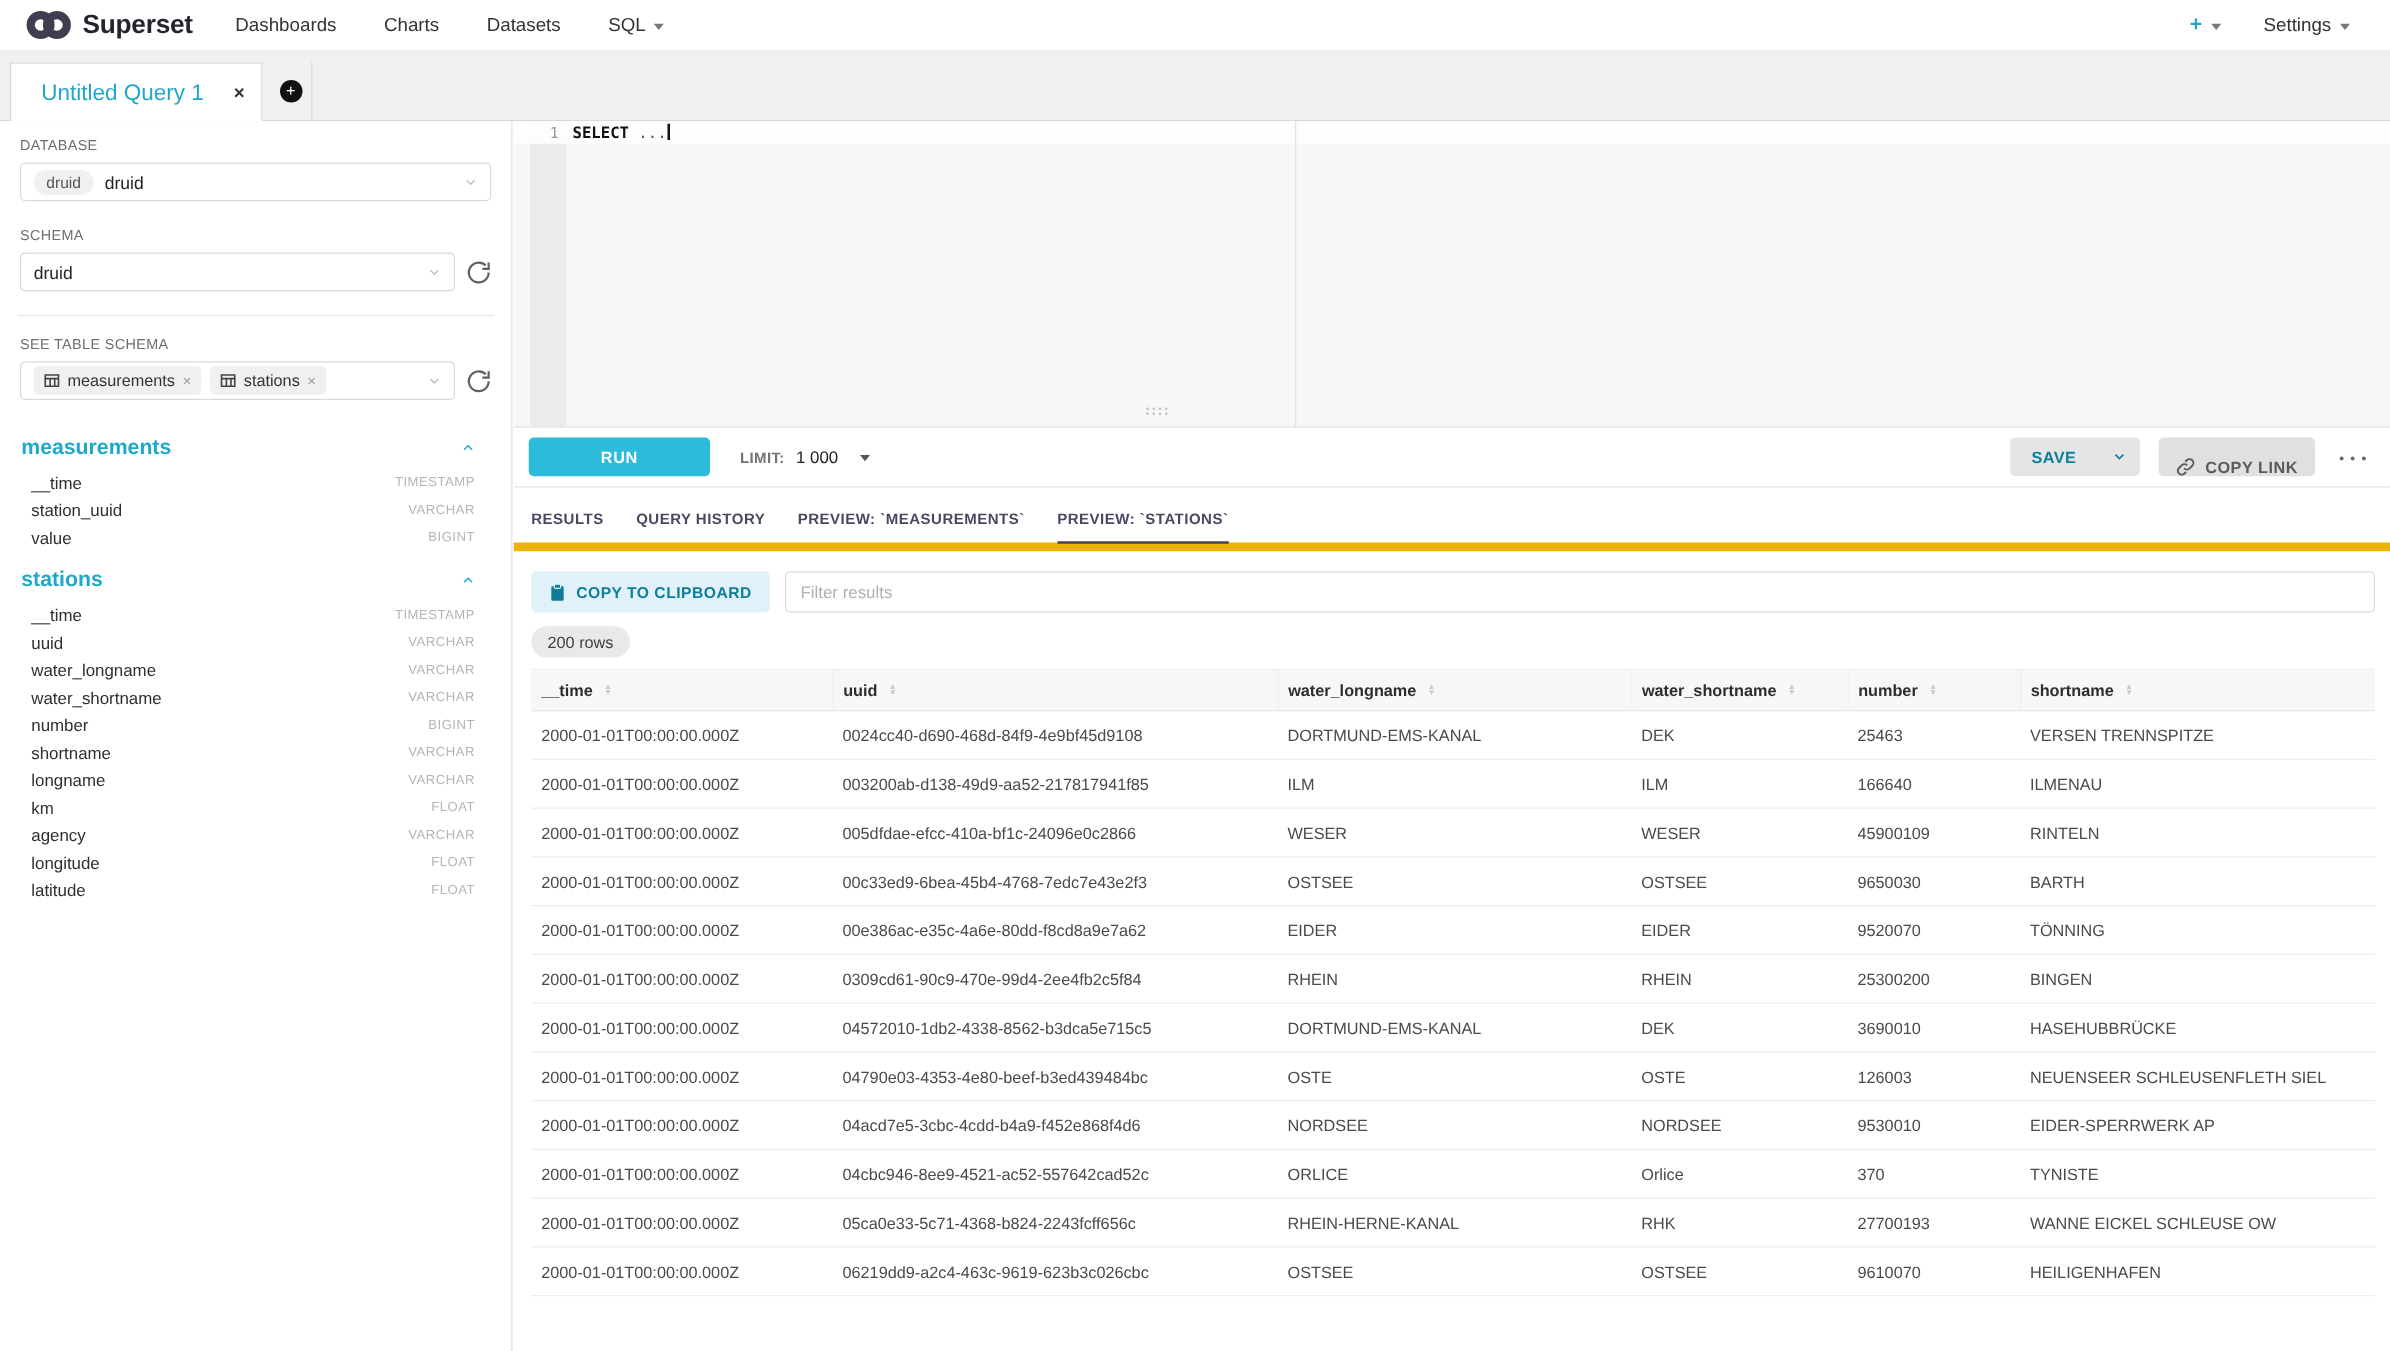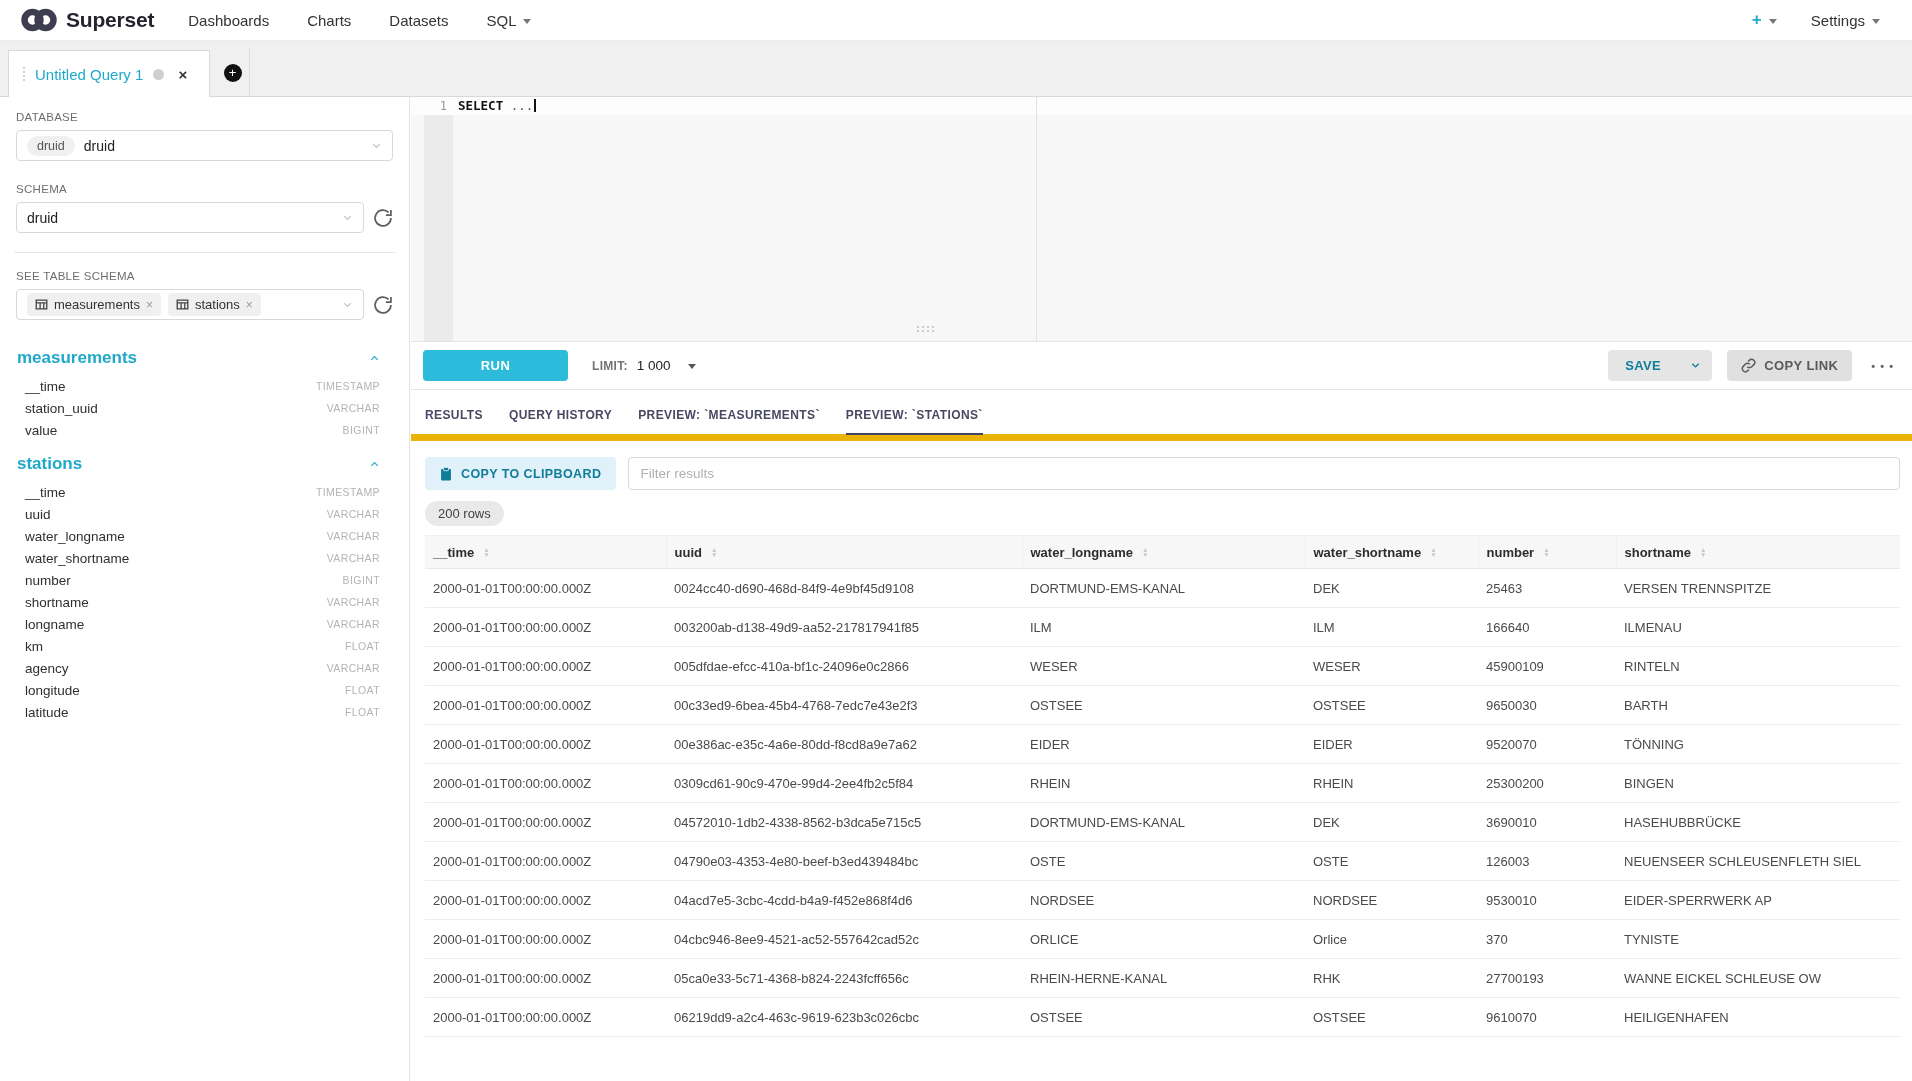--- a/index.html
+++ b/index.html
@@ -19,21 +19,21 @@
   .nav-plus { color:#20A7C9; font-size:17px; font-weight:bold; }
   .nav-group { display:flex; align-items:center; gap:7px; cursor:pointer; font-size:15px; color:#333; }
 
   
   .tabstrip { position:absolute; top:41px; left:0; width:100%; height:56px; background:#f0f0f0;
     border-bottom:1px solid #d9d9d9; display:flex; align-items:flex-end; }
   .query-tab { width:202px; height:47px; background:#fff; border:1px solid #d9d9d9; border-bottom:none;
     margin-left:8px; margin-bottom:-1px; display:flex; align-items:center; padding:0 14px; gap:10px; }
   .tab-grip { width:2px; height:2px; background:#c3c3c3; border-radius:50%;
     box-shadow:0 4px #c3c3c3, 0 8px #c3c3c3, 0 12px #c3c3c3; margin-top:-12px; }
-  .tab-label { color:#1FA8C9; font-size:15px; white-space:nowrap; }
+  .tab-label { color:#1FA8C9; font-size:18px; white-space:nowrap; }
   .tab-state { width:11px; height:11px; border-radius:50%; background:#cfcfcf; }
   .tab-close { color:#333; font-size:15px; font-weight:bold; cursor:pointer; margin-left:4px; }
   .add-tab { width:34px; height:47px; background:#f0f0f0; border-right:1px solid #dcdcdc; margin-left:6px;
     display:flex; align-items:center; justify-content:center; cursor:pointer; }
   .add-circle { width:18px; height:18px; border-radius:50%; background:#111; color:#fff; font-size:13px;
     display:flex; align-items:center; justify-content:center; line-height:1; }
   .add-circle::before { content:"+"; margin-top:-1px; }
 
   
   .sidebar { position:absolute; top:97px; left:0; width:410px; bottom:0; background:#fff;
@@ -87,21 +87,21 @@
   .limit-label { font-size:12px; font-weight:bold; color:#737373; letter-spacing:.3px; }
   .limit-value { font-size:13.5px; color:#222; }
   .limit-group .caret-down { margin-left:8px; border-top-color:#555; }
   .toolbar .flex { flex:1; }
   .save-split { height:31px; background:#e5e5e5; border-radius:4px; display:flex; align-items:center; cursor:pointer; }
   .save-main { display:flex; align-items:center; padding:0 17px; color:#0E7E9D; font-size:13px;
     font-weight:bold; letter-spacing:.4px; }
   .save-div { width:1px; background:#9fc8d6; margin:4px 0; }
   .save-caret { width:33px; display:flex; align-items:center; justify-content:center; }
   .copylink-btn { height:31px; background:#e0e0e0; border:none; border-radius:4px; margin-left:15px;
-    display:flex; align-items:center; gap:8px; padding:0 14px; color:#5a5a5a; font-size:13px;
+    display:flex; align-items:flex-end; gap:8px; padding:0 14px; color:#5a5a5a; font-size:13px;
     font-weight:bold; letter-spacing:.4px; cursor:pointer; font-family:inherit; }
   .more-btn { margin-left:13px; color:#666; font-size:13px; font-weight:bold; letter-spacing:1px;
     background:none; border:none; cursor:pointer; padding:4px 6px; }
 
   
   .res-tabs { display:flex; gap:26px; padding:18px 14px 0; border-bottom:7px solid #eab308; }
   .res-tab { font-size:12px; font-weight:600; letter-spacing:.4px; color:#494863; padding-bottom:11px;
     cursor:pointer; white-space:nowrap; }
   .res-tab.active { border-bottom:2.5px solid #45435E; margin-bottom:-1px; }
 

